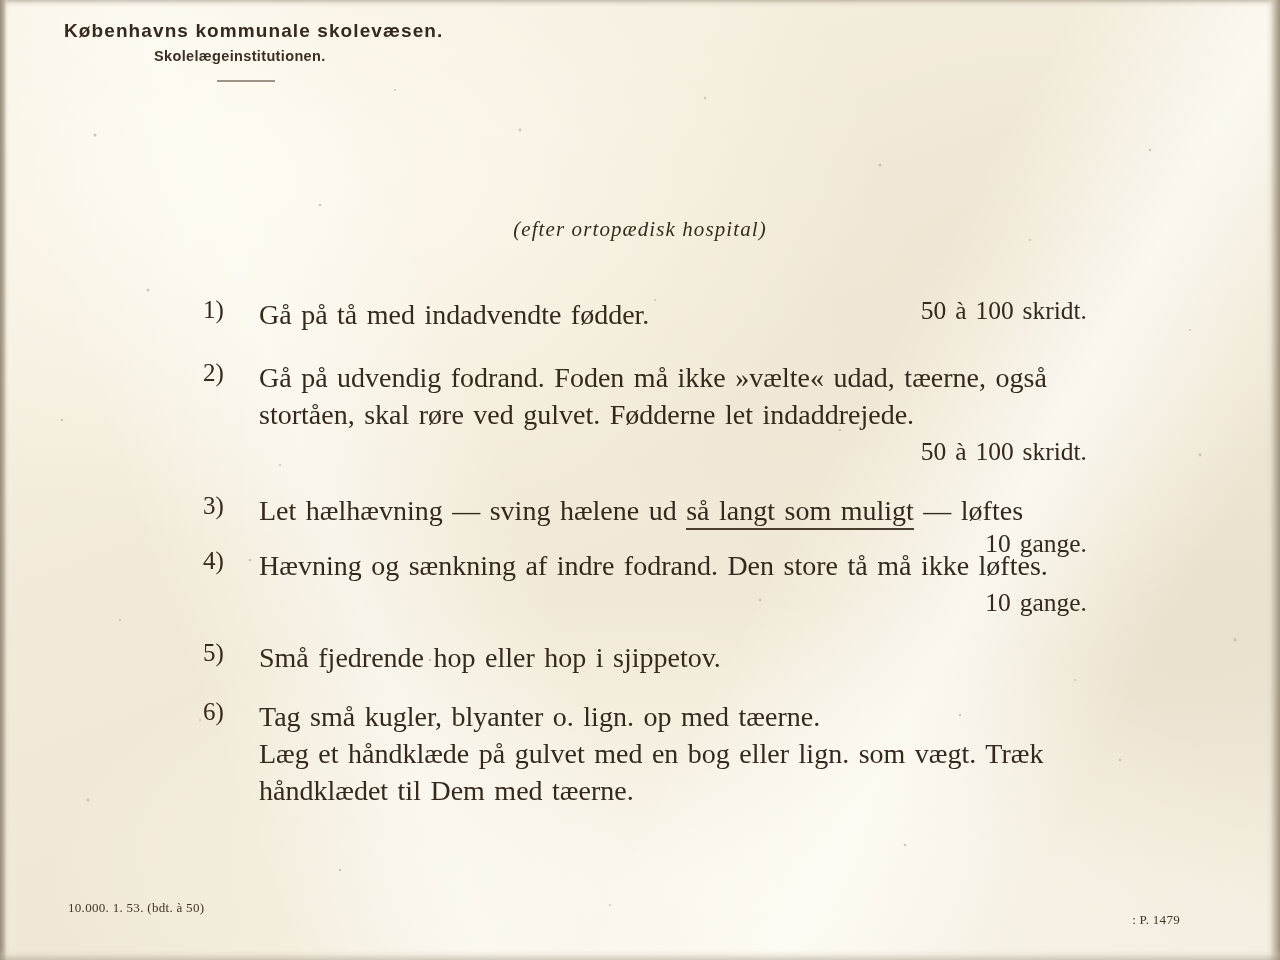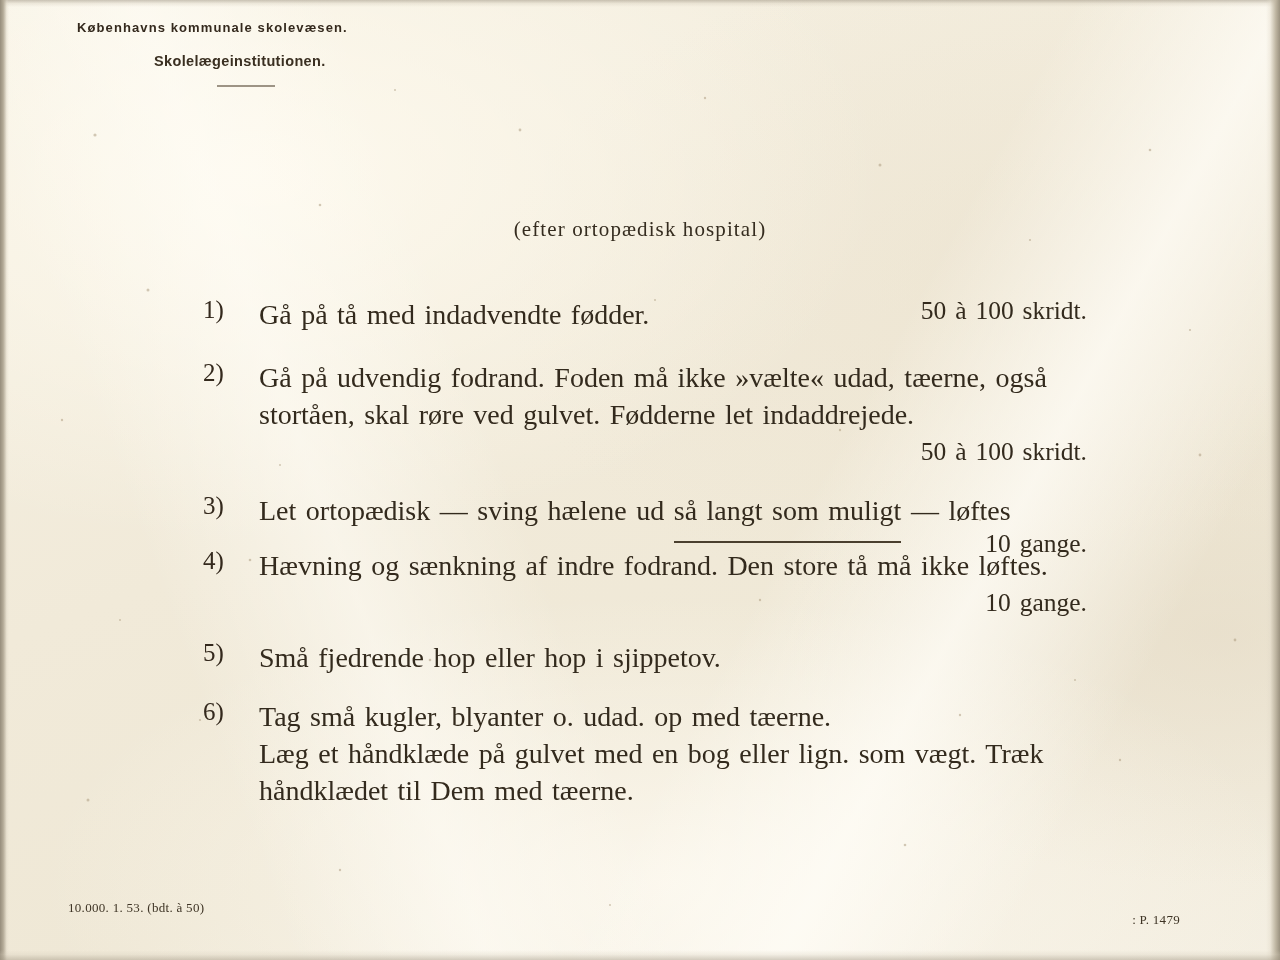--- a/index.html
+++ b/index.html
@@ -47,33 +47,32 @@
   .foxing {
     position: absolute; left: 0; top: 0; width: 1280px; height: 960px;
     pointer-events: none; opacity: 0.5;
   }
 
   
   .letterhead { position: absolute; left: 64px; top: 20px; }
   .lh-line1 {
     font-family: "Liberation Sans", "DejaVu Sans", sans-serif;
     font-weight: bold;
-    font-size: 13px;
+    font-size: 19px;
     letter-spacing: 1.1px;
     color: #34291d;
     white-space: nowrap;
-    margin-left: 13px;
   }
   .lh-line2 {
     font-family: "Liberation Sans", "DejaVu Sans", sans-serif;
     font-weight: bold;
     font-size: 14.5px;
     letter-spacing: 0.35px;
     color: #3a2f21;
-    margin-top: 18px;
+    margin-top: 6px;
     margin-left: 90px;
     white-space: nowrap;
   }
   .lh-rule {
     margin-top: 16px;
     margin-left: 153px;
     width: 58px;
     height: 2px;
     background: #7d7262;
     opacity: 0.75;
@@ -84,20 +83,21 @@
     position: absolute; left: 0; top: 148px; width: 1280px;
     text-align: center;
     font-size: 46px;
     letter-spacing: 0.4px;
     color: #2f2718;
     white-space: nowrap;
   }
   .subtitle {
     position: absolute; left: 0; top: 217px; width: 1280px;
     text-align: center;
+    font-style: italic;
     font-size: 21px;
     letter-spacing: 1.1px;
     color: #352c1f;
   }
 
   
   .list { position: absolute; left: 0; top: 296px; width: 1280px; }
   .item { position: relative; display: block; }
   .num {
     position: absolute;
@@ -127,21 +127,21 @@
   .count-row {
     text-align: right;
     margin-right: 193px;
     font-size: 25.5px;
     line-height: 37px;
     color: #332a1d;
     word-spacing: 2.5px;
   }
   .underlined {
     border-bottom: 2px solid #4a3f2e;
-    padding-bottom: 15px;
+    padding-bottom: 2px;
   }
 
   
   .footer-left {
     position: absolute; left: 68px; top: 900px;
     font-family: "Liberation Serif", "DejaVu Serif", serif;
     font-size: 13px;
     letter-spacing: 0.3px;
     color: #3e3425;
     white-space: nowrap;
@@ -226,21 +226,21 @@
       <div class="body">
         <div class="line">Gå på udvendig fodrand. Foden må ikke »vælte« udad, tæerne, også</div>
         <div class="line">stortåen, skal røre ved gulvet. Fødderne let indaddrejede.</div>
       </div>
       <div class="count-row">50 à 100 skridt.</div>
     </div>
 
     <div class="item" style="margin-bottom:18px;">
       <div class="num">3)</div>
       <div class="body">
-        <div class="line"><span>Let ortopædisk — sving hælene ud </span><span class="underlined">så langt som muligt</span><span> — løftes</span></div>
+        <div class="line"><span>Let hælhævning — sving hælene ud </span><span class="underlined">så langt som muligt</span><span> — løftes</span></div>
       </div>
       <div class="count-inline" style="top:37px;">10 gange.</div>
     </div>
 
     <div class="item" style="margin-bottom:18px;">
       <div class="num">4)</div>
       <div class="body">
         <div class="line">Hævning og sænkning af indre fodrand. Den store tå må ikke løftes.</div>
       </div>
       <div class="count-row">10 gange.</div>
@@ -249,21 +249,21 @@
     <div class="item" style="margin-bottom:22px;">
       <div class="num">5)</div>
       <div class="body">
         <div class="line">Små fjedrende hop eller hop i sjippetov.</div>
       </div>
     </div>
 
     <div class="item">
       <div class="num">6)</div>
       <div class="body">
-        <div class="line">Tag små kugler, blyanter o. udad. op med tæerne.</div>
+        <div class="line">Tag små kugler, blyanter o. lign. op med tæerne.</div>
         <div class="line">Læg et håndklæde på gulvet med en bog eller lign. som vægt. Træk</div>
         <div class="line">håndklædet til Dem med tæerne.</div>
       </div>
     </div>
 
   </div>
 
   <div class="footer-left">10.000. 1. 53. (bdt. à 50)</div>
   <div class="footer-right">: P. 1479</div>
 

